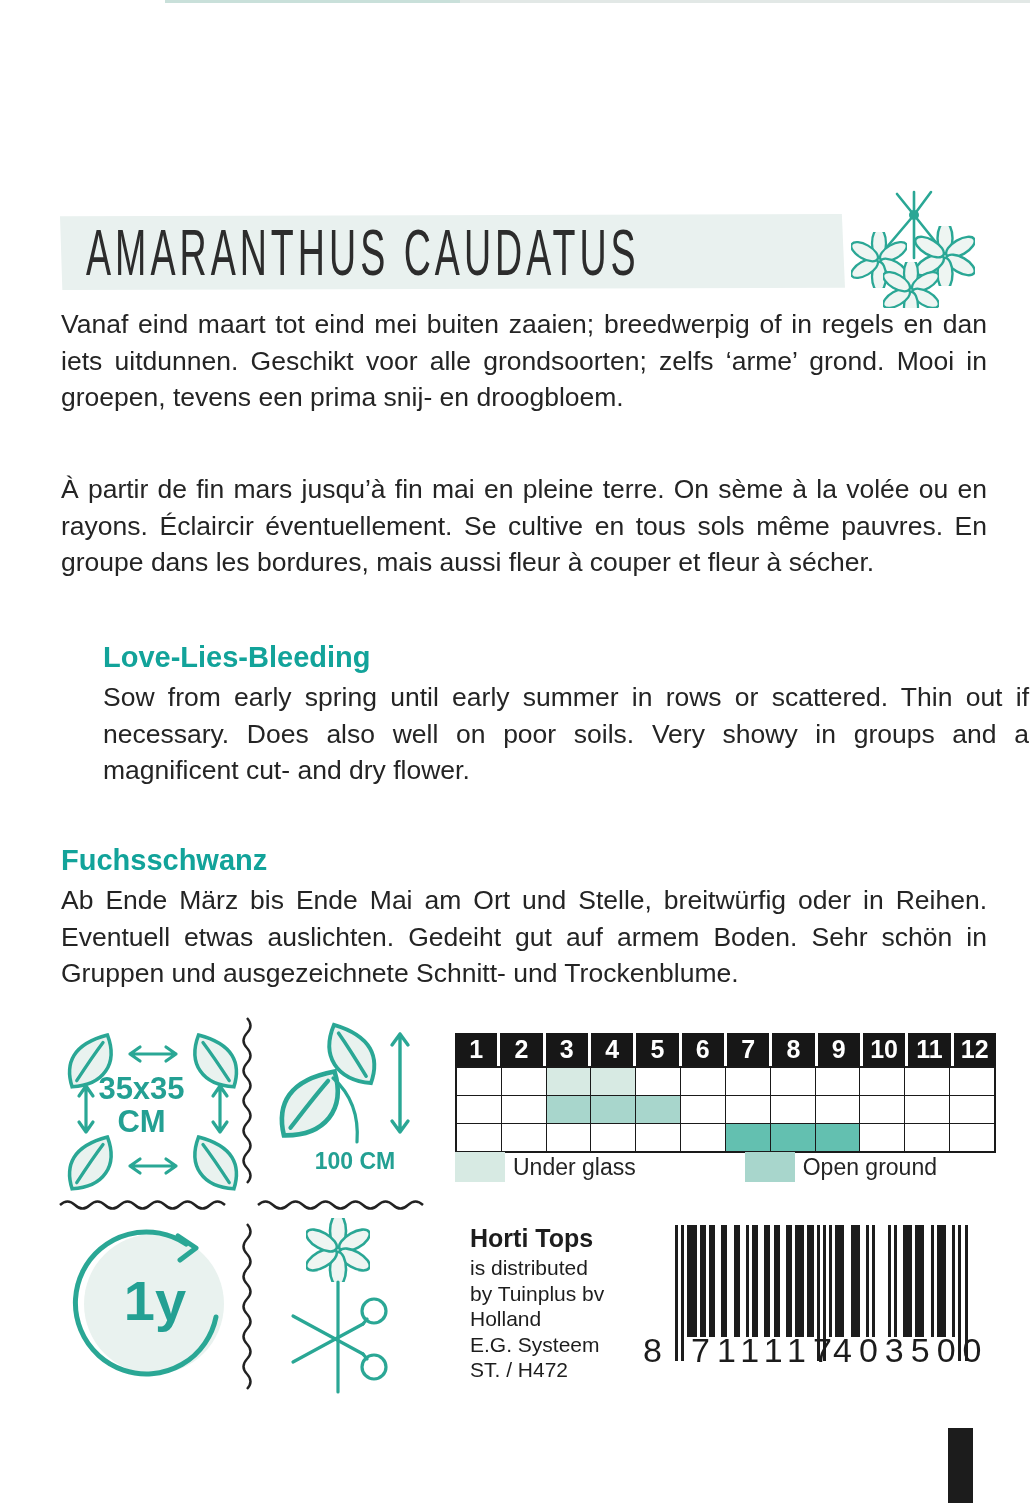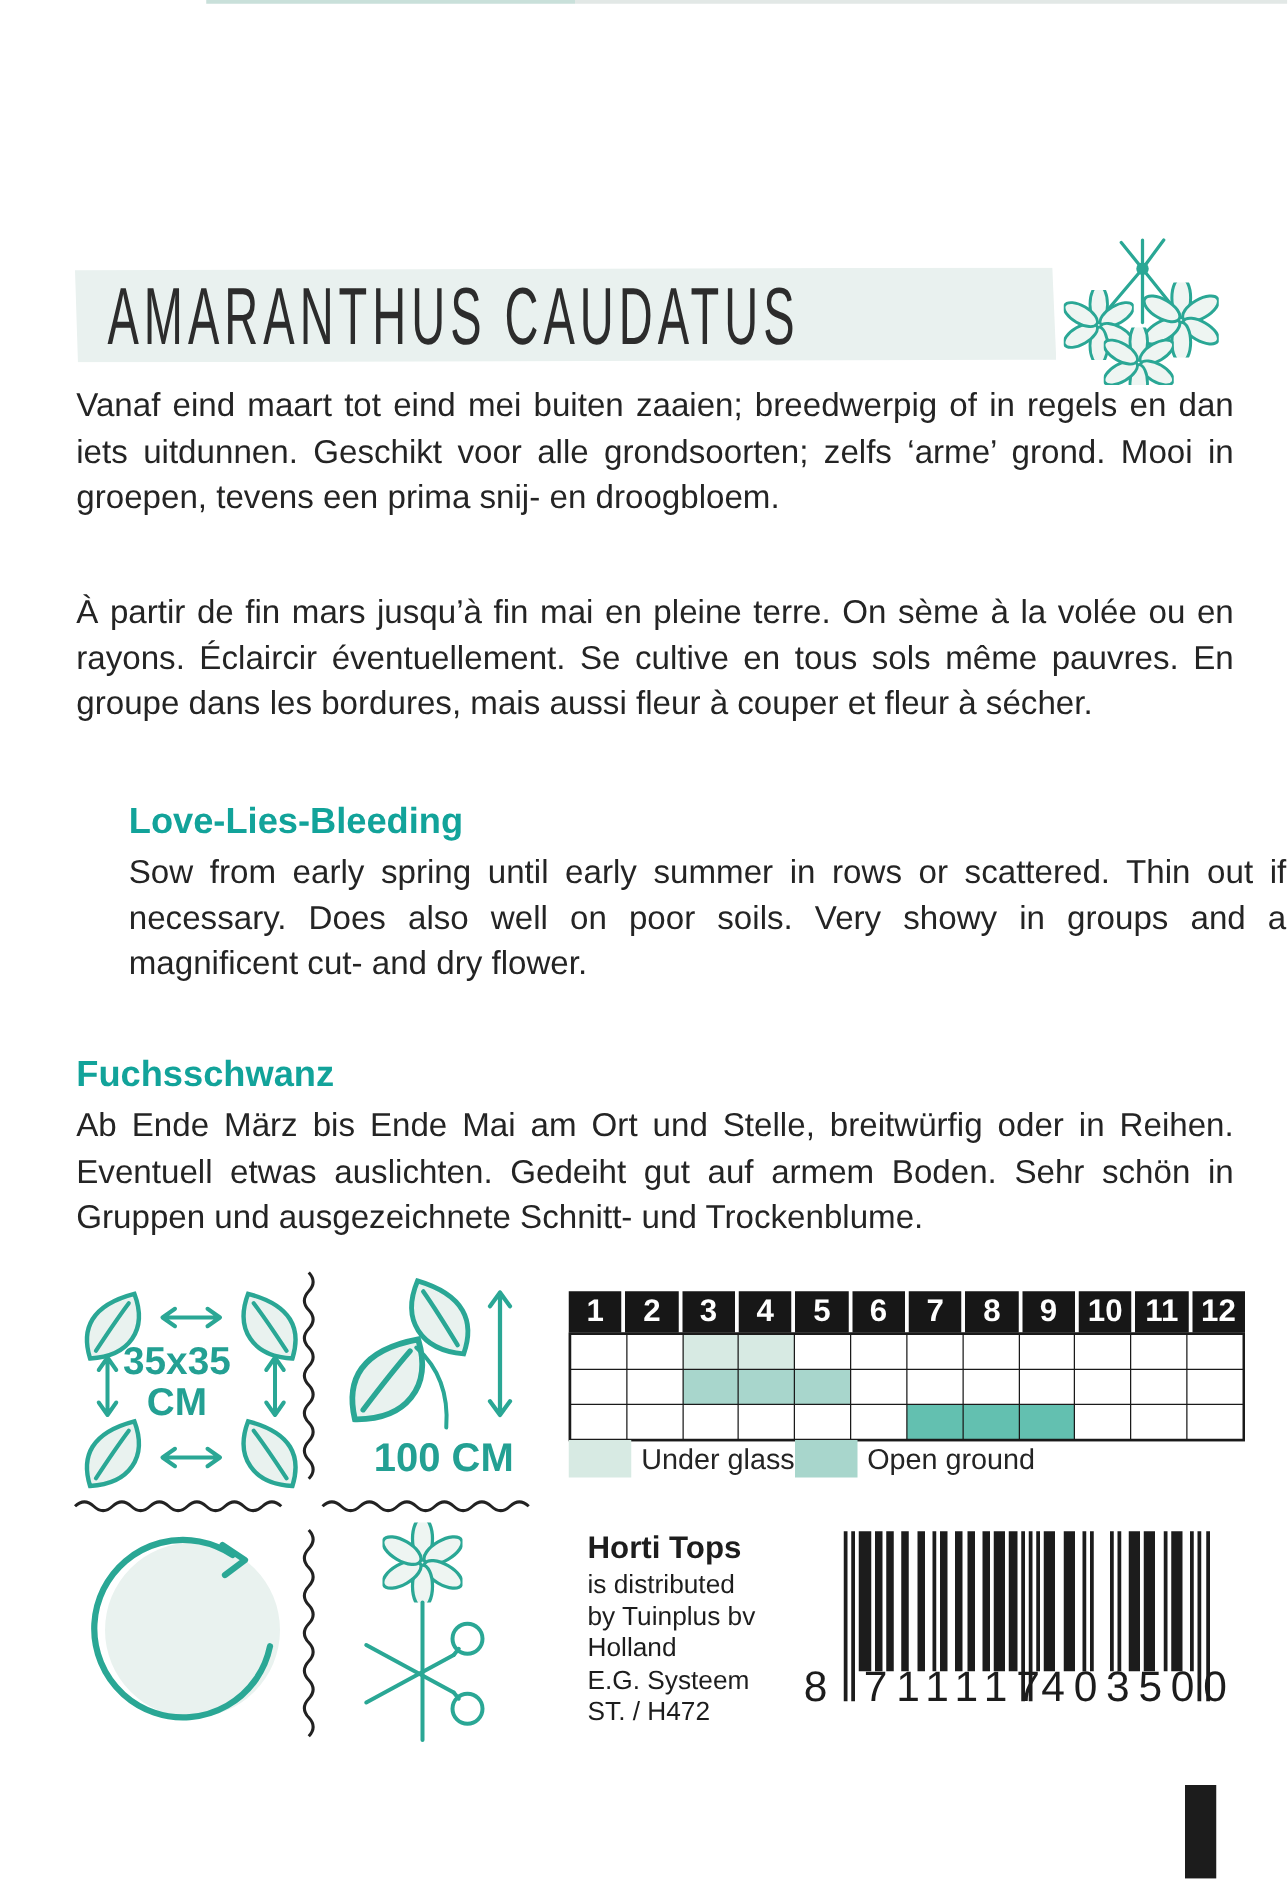--- a/index.html
+++ b/index.html
@@ -19,21 +19,21 @@
   .section p{margin:0;font-size:26.5px;line-height:36.5px;color:#242424;text-align:justify;text-align-last:left;}
   .spec-label{position:absolute;font-weight:bold;color:#23a093;text-align:center;}
   svg .fillsoft{fill:#e9f2ef;}
   
   .cal-header{position:absolute;left:455px;top:1033px;width:541px;height:33px;display:flex;gap:3px;}
   .cal-header .mcell{flex:1;background:#171717;color:#fff;font-weight:bold;font-size:25px;
                      display:flex;align-items:center;justify-content:center;}
   .cal-body{position:absolute;left:455px;top:1066px;width:537px;background:#1a1a1a;border:2px solid #1a1a1a;
             display:grid;grid-template-columns:repeat(12,1fr);grid-auto-rows:27px;gap:1px;}
   .cal-body .cell{background:#fff;}
-  .cal-legend{position:absolute;left:455px;top:1152px;width:482px;display:flex;}
+  .cal-legend{position:absolute;left:455px;top:1152px;width:482px;display:flex;justify-content:space-between;}
   .legend-item{display:flex;align-items:center;}
   .legend-swatch{width:50px;height:30px;margin-right:8px;}
   .legend-label{font-size:23px;color:#242424;}
   
   .distributor{position:absolute;left:470px;top:1224px;width:200px;}
   .distributor .dist-name{font-size:25px;font-weight:bold;color:#1d1d1d;margin-bottom:2px;}
   .distributor .dist-line{font-size:21px;line-height:25.5px;color:#1d1d1d;}
   
   .barcode{position:absolute;left:675px;top:1225px;width:300px;height:150px;}
   .barcode .bar{position:absolute;top:0;background:#1c1c1c;}
@@ -134,21 +134,21 @@
   </svg>
 
   <svg class="wavy" style="left:265px;top:1020px;" width="150" height="125" viewBox="0 0 150 125">
     <use href="#leaf" width="78" height="78" transform="translate(8,46) rotate(-4 39 39)"></use>
     <use href="#leaf" width="66" height="66" transform="translate(118,2) scale(-1,1) rotate(-10 33 33)"></use>
     <path d="M92 122 C94 96 86 74 68 58" fill="none" stroke="#2aa795" stroke-width="3.2" stroke-linecap="round"></path>
     <g stroke="#2aa795" stroke-width="3.4" fill="none" stroke-linecap="round" stroke-linejoin="round">
       <path d="M135 14 V112 M135 14 l-8 11 M135 14 l8 11 M135 112 l-8 -11 M135 112 l8 -11"></path>
     </g>
   </svg>
-  <div class="spec-label" style="left:290px;top:1148px;width:130px;font-size:32px;">100 CM</div>
+  <div class="spec-label" style="left:290px;top:1148px;width:130px;font-size:23px;">100 CM</div>
 
   <div class="cal-header" id="cal-header">
       <div class="mcell">1</div>
       <div class="mcell">2</div>
       <div class="mcell">3</div>
       <div class="mcell">4</div>
       <div class="mcell">5</div>
       <div class="mcell">6</div>
       <div class="mcell">7</div>
       <div class="mcell">8</div>
@@ -204,20 +204,21 @@
         <div class="legend-swatch" style="background: rgb(168, 214, 204);"></div>
         <span class="legend-label">Open ground</span>
       </div>
     </div>
 
   <svg class="wavy" style="left:66px;top:1222px;" width="165" height="160" viewBox="0 0 165 160">
     <circle cx="88" cy="82" r="70" fill="#e9f2ef"></circle>
     <path d="M150 95 A 71 71 0 1 1 120 22" fill="none" stroke="#2aa795" stroke-width="5" stroke-linecap="round"></path>
     <path d="M112 14 L130 26 L114 38" fill="none" stroke="#2aa795" stroke-width="5" stroke-linecap="round" stroke-linejoin="round"></path>
   </svg>
+  <div class="spec-label" style="left:100px;top:1268px;width:110px;font-size:56px;">1y</div>
 
   <svg class="wavy" style="left:275px;top:1212px;" width="135" height="185" viewBox="0 0 135 185">
     <use href="#flower6" x="-32" y="-32" width="64" height="64" transform="translate(63,38)"></use>
     <path d="M63 70 V180" fill="none" stroke="#2aa795" stroke-width="3.2" stroke-linecap="round"></path>
     <g stroke="#2aa795" stroke-width="3.2" fill="none" stroke-linecap="round">
       <path d="M18 104 L88 142"></path>
       <path d="M18 150 L88 112"></path>
       <circle cx="99" cy="99" r="12"></circle>
       <circle cx="99" cy="155" r="12"></circle>
       <path d="M88 142 L92 147 M88 112 L92 107"></path>

